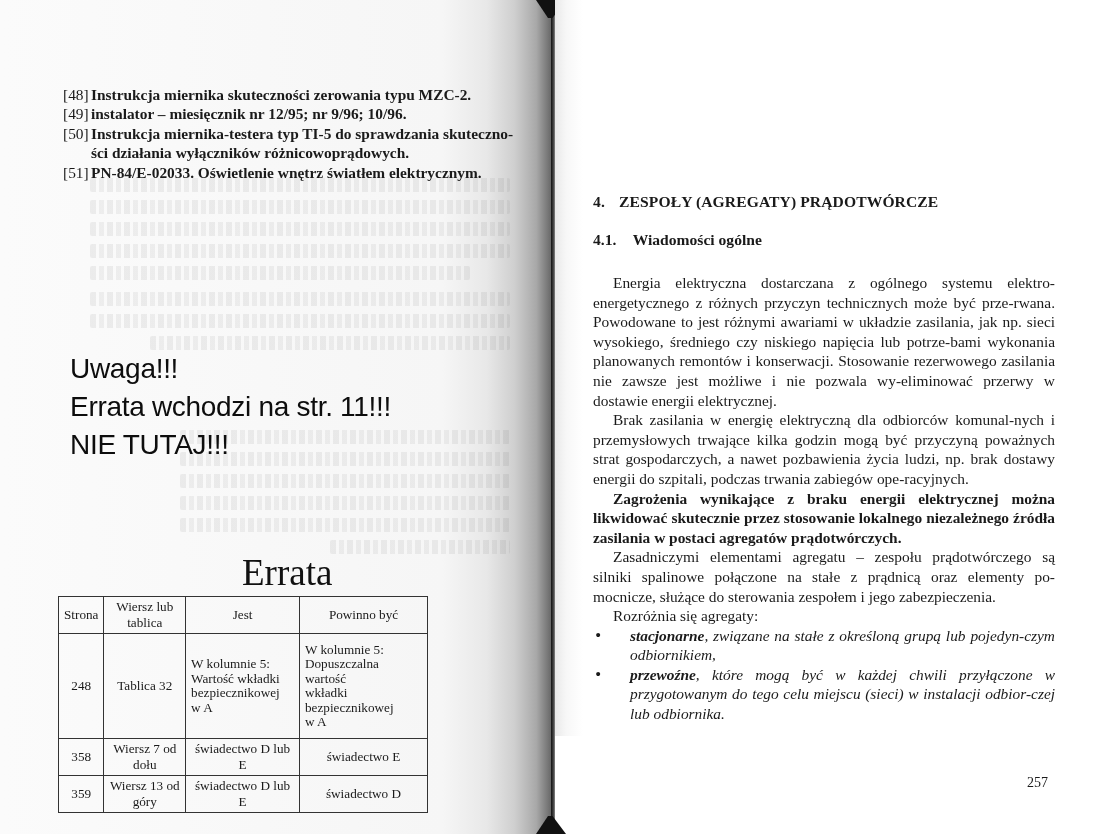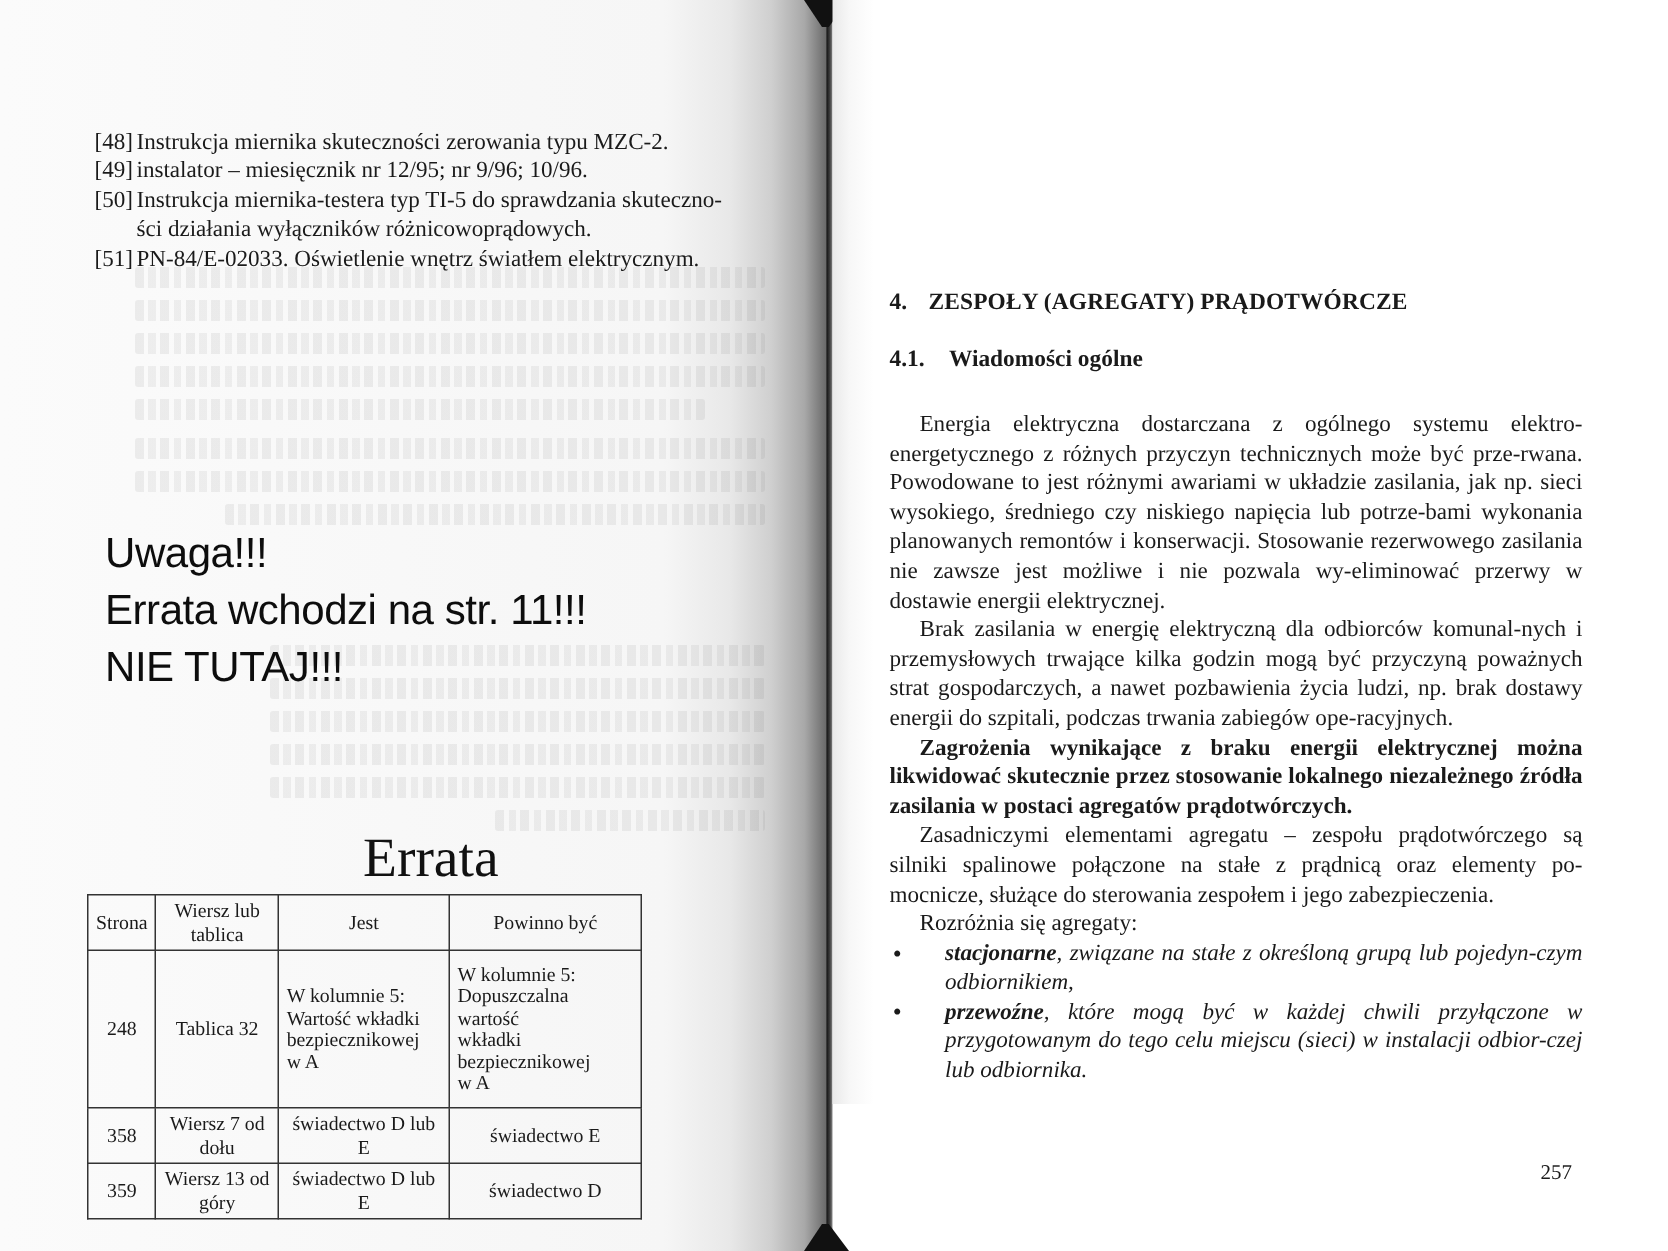--- a/index.html
+++ b/index.html
@@ -17,21 +17,21 @@
       background: linear-gradient(to right, #fbfbfb 0%, #f6f6f6 80%, #e8e8e8 88%, #cfcfcf 93%, #a8a8a8 97%, #6a6a6a 99.6%, #222 100%);
     }
     .bleed {
       position: absolute; left: 90px; width: 420px; height: 14px;
       background: repeating-linear-gradient(to right, rgba(0,0,0,0.06) 0 6px, transparent 6px 9px, rgba(0,0,0,0.05) 9px 14px, transparent 14px 17px);
       border-radius: 2px;
     }
     .refs { position: absolute; left: 63px; top: 45px; width: 455px; font-size: 15.4px; line-height: 19.4px; margin-top: 40px; }
     .ref { display: flex; }
     .ref .num { width: 28px; flex: none; }
-    .ref .txt { flex: 1; }
+    .ref .txt { flex: 1; font-weight: bold; }
     .ref .txt .indent { display: block; }
 
     .warning {
       position: absolute; left: 70px; top: 350px;
       font-family: "Liberation Sans", "DejaVu Sans", sans-serif;
       font-size: 28px; line-height: 38px; color: #0d0d0d; letter-spacing: -0.3px;
     }
     .warning div { white-space: nowrap; }
 
     .errata-title {

